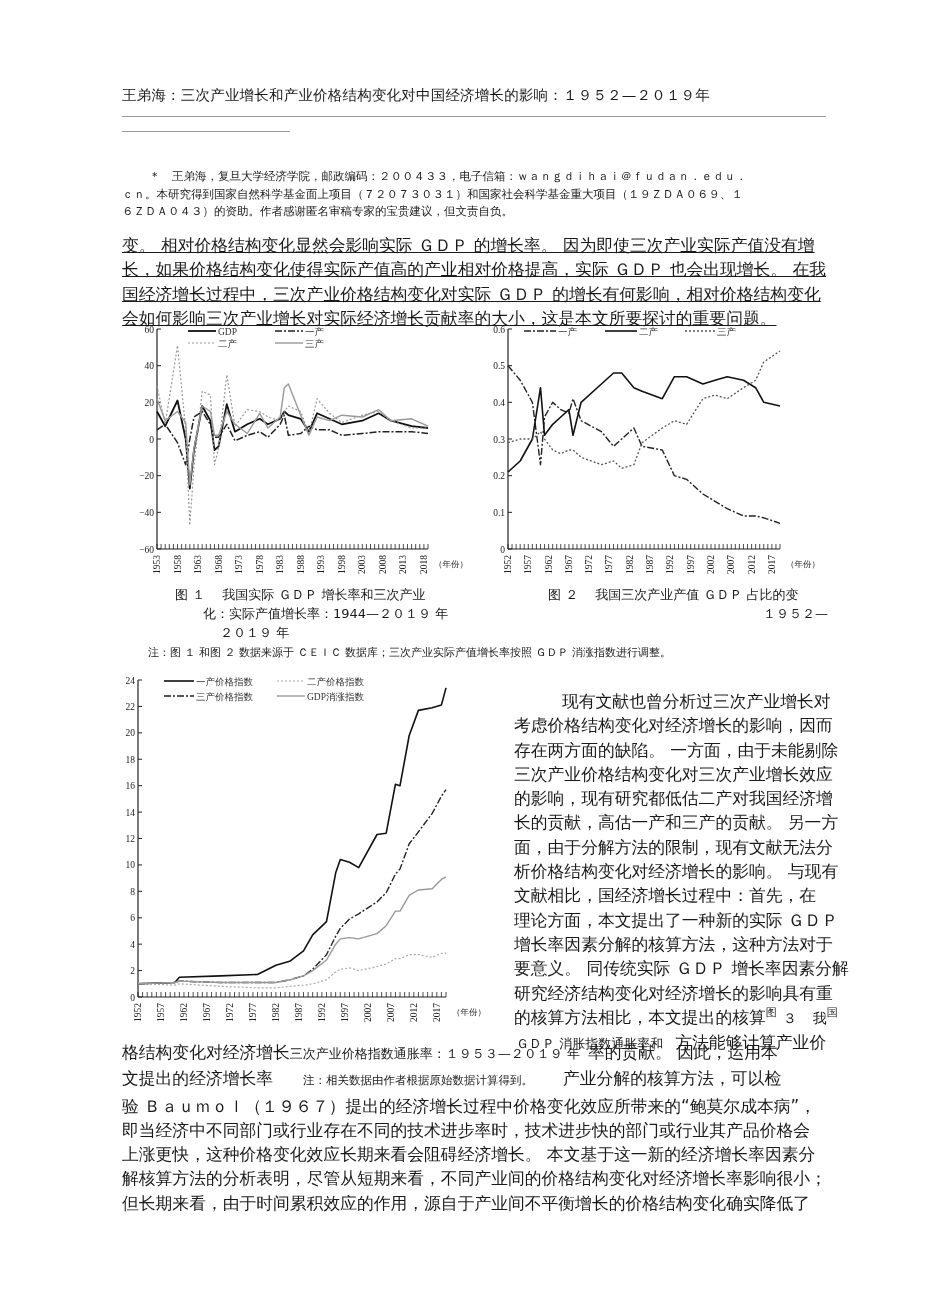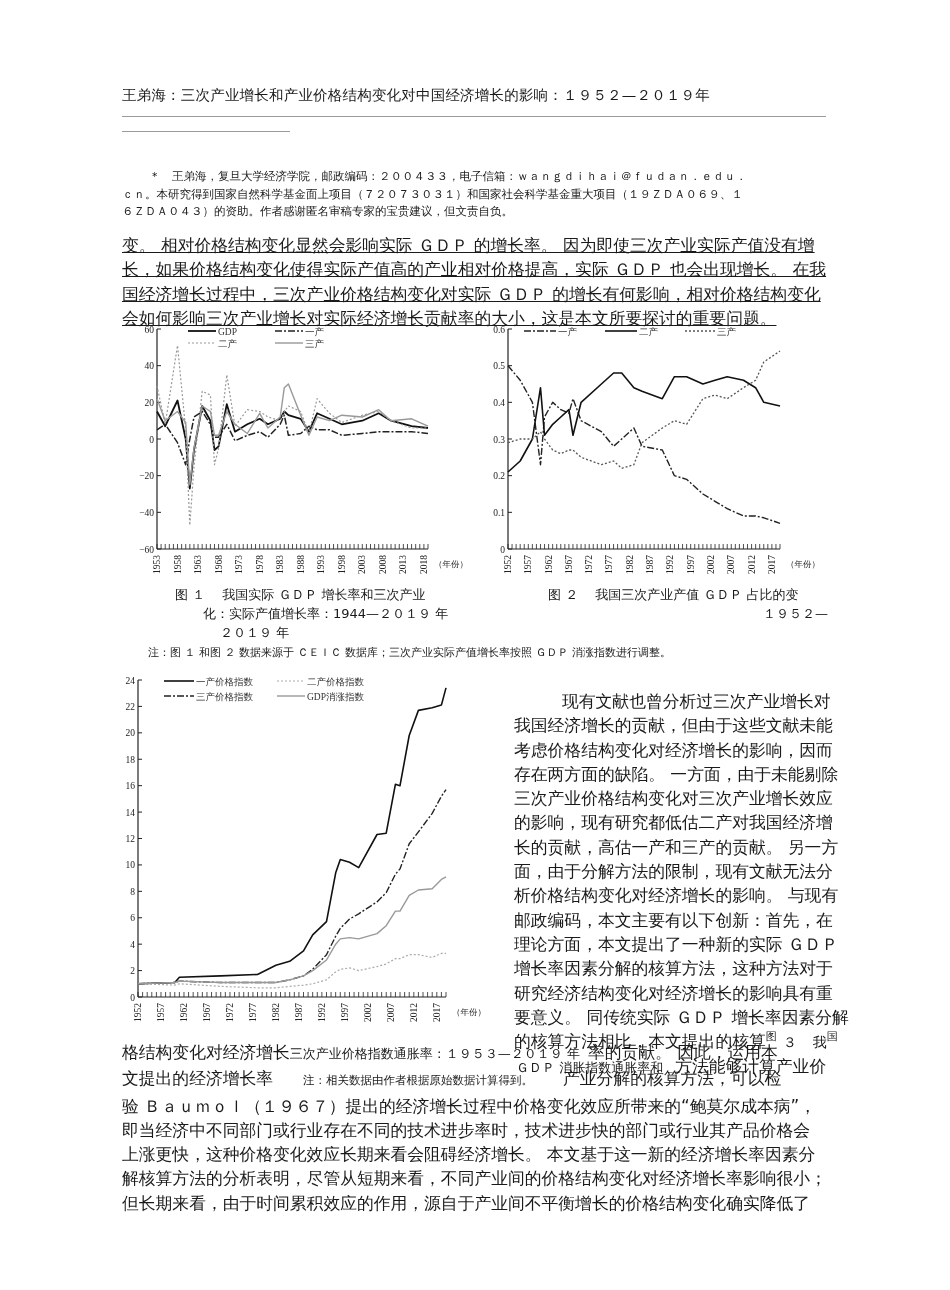--- a/index.html
+++ b/index.html
@@ -395,33 +395,32 @@
     <line x1="165" y1="9" x2="193" y2="9" stroke="#aaa" stroke-width="1.2" stroke-dasharray="2,2"></line>
     <text x="195" y="12.5" font-size="9.5" fill="#333">二产价格指数</text>
     <line x1="52" y1="24" x2="82" y2="24" stroke="#222" stroke-width="1.4" stroke-dasharray="7,2,2,2"></line>
     <text x="84" y="27.5" font-size="9.5" fill="#333">三产价格指数</text>
     <line x1="165" y1="24" x2="193" y2="24" stroke="#999" stroke-width="1.4"></line>
     <text x="195" y="27.5" font-size="9.5" fill="#333">GDP消涨指数</text>
   </svg>
 
 <div class="abs body18" style="left:492px; top:689px;margin-left:22px;">
   <p style="padding-left:48px;">现有文献也曾分析过三次产业增长对</p>
-  <p>我国经济增长的贡献，但由于这些文献未能</p>
   <p>考虑价格结构变化对经济增长的影响，因而</p>
   <p>存在两方面的缺陷。 一方面，由于未能剔除</p>
   <p>三次产业价格结构变化对三次产业增长效应</p>
   <p>的影响，现有研究都低估二产对我国经济增</p>
   <p>长的贡献，高估一产和三产的贡献。 另一方</p>
   <p>面，由于分解方法的限制，现有文献无法分</p>
   <p>析价格结构变化对经济增长的影响。 与现有</p>
-  <p>邮政编码，本文主要有以下创新：首先，在</p>
+  <p>文献相比，国经济增长过程中：首先，在</p>
   <p>理论方面，本文提出了一种新的实际 ＧＤＰ</p>
   <p>增长率因素分解的核算方法，这种方法对于</p>
+  <p>要意义。 同传统实际 ＧＤＰ 增长率因素分解</p>
   <p>研究经济结构变化对经济增长的影响具有重</p>
-  <p>要意义。 同传统实际 ＧＤＰ 增长率因素分解</p>
   <p><span>的核算方法相比，本文提出的核算</span><span class="sup">图</span><span style="font-size:14px; padding:0 16px 0 6px;">３</span><span style="font-size:14px;">我</span><span class="sup">国</span></p>
   <p style="padding-left:2px;"><span style="font-size:13px;">ＧＤＰ 消胀指数通胀率和</span><span style="padding-left:12px;">方法能够计算产业价</span></p>
 </div>
 
 <div class="abs body18" style="left:122px; top:1040px;">
   <p><span>格结构变化对经济增长</span><span style="font-size:13px;">三次产业价格指数通胀率：１９５３—２０１９ 年</span><span style="padding-left:8px;">率的贡献。 因此，运用本</span></p>
   <p><span>文提出的经济增长率</span><span style="font-size:11.5px; padding-left:30px; padding-right:30px;font-family:Liberation Mono, monospace;">注：相关数据由作者根据原始数据计算得到。</span><span>产业分解的核算方法，可以检</span></p>
   <p>验 Ｂａｕｍｏｌ（１９６７）提出的经济增长过程中价格变化效应所带来的“鲍莫尔成本病”，</p>
   <p>即当经济中不同部门或行业存在不同的技术进步率时，技术进步快的部门或行业其产品价格会</p>
   <p>上涨更快，这种价格变化效应长期来看会阻碍经济增长。 本文基于这一新的经济增长率因素分</p>

